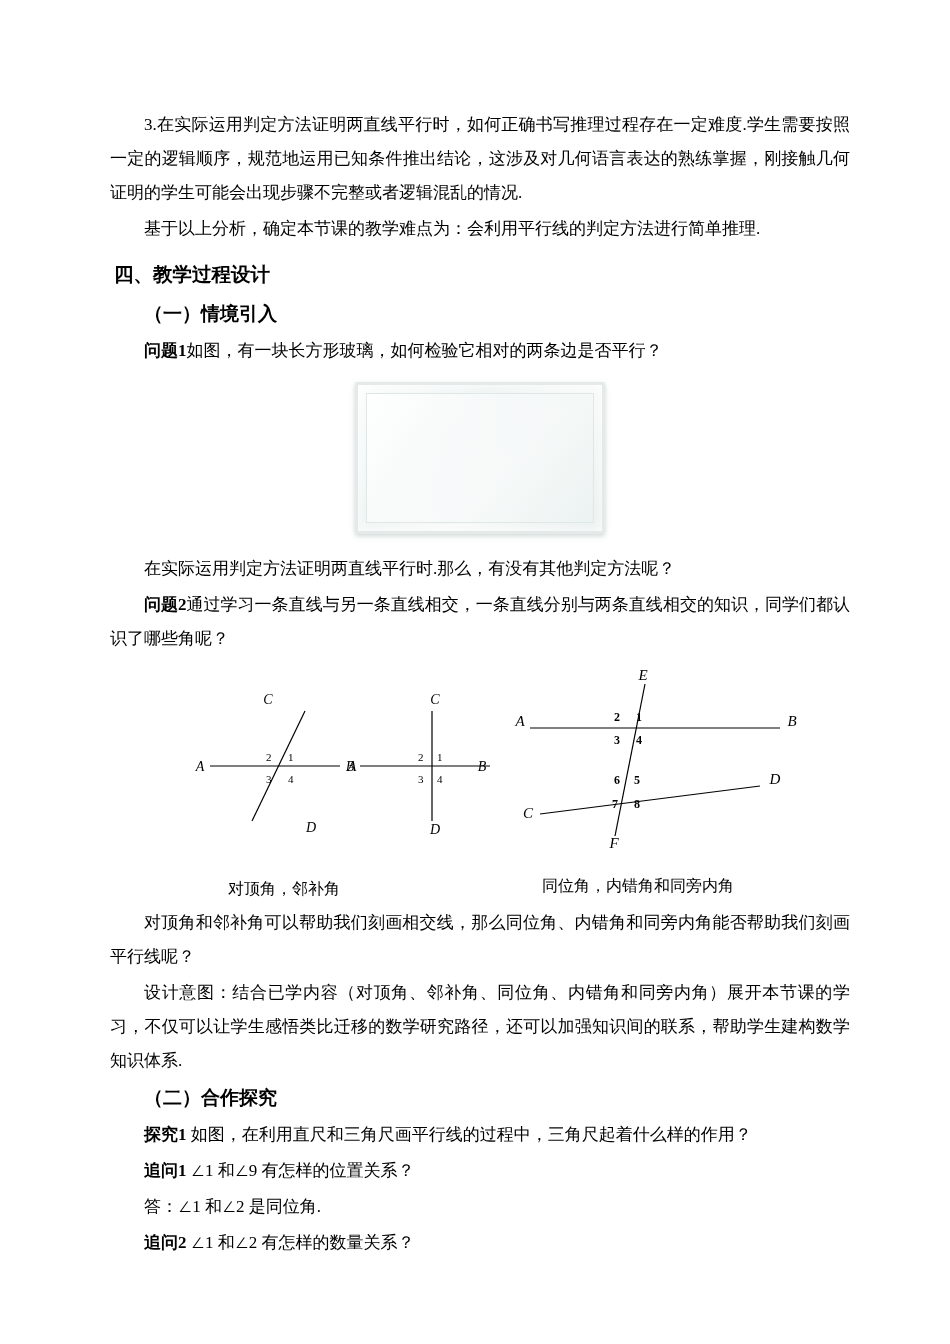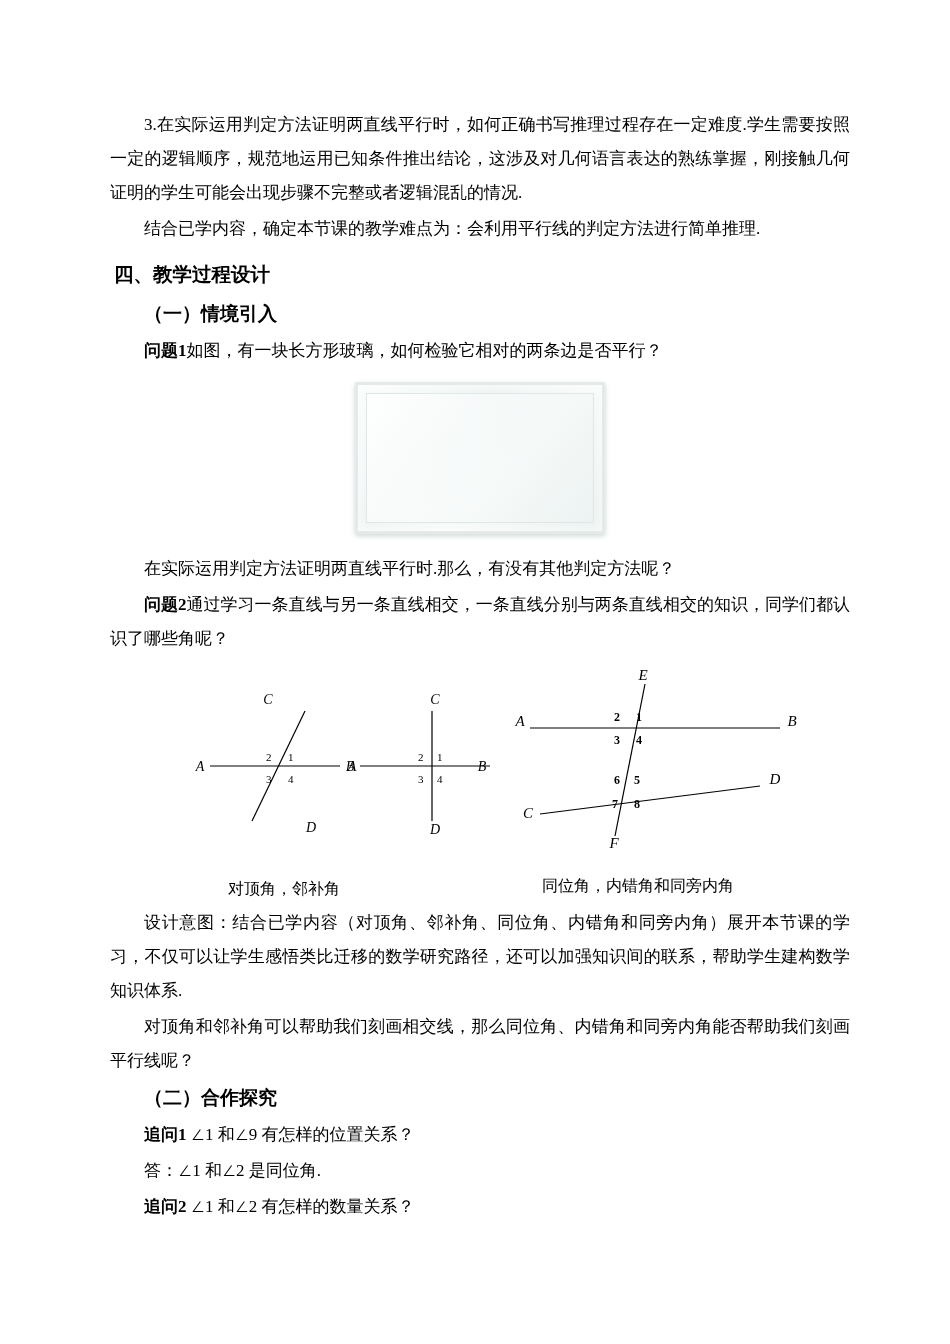--- a/index.html
+++ b/index.html
@@ -101,21 +101,21 @@
   .mathit { font-family: "Liberation Serif", serif; font-style: italic; }
 </style>
 </head>
 <body>
 
 <div class="page">
   <div class="content">
 
     <p class="indent">3.在实际运用判定方法证明两直线平行时，如何正确书写推理过程存在一定难度.学生需要按照一定的逻辑顺序，规范地运用已知条件推出结论，这涉及对几何语言表达的熟练掌握，刚接触几何证明的学生可能会出现步骤不完整或者逻辑混乱的情况.</p>
 
-    <p class="indent">结合已学内容，确定本节课的教学难点为：会利用平行线的判定方法进行简单推理.</p>
+    <p class="indent">基于以上分析，确定本节课的教学难点为：会利用平行线的判定方法进行简单推理.</p>
 
     <p class="heading">四、教学过程设计</p>
 
     <p class="subheading">（一）情境引入</p>
 
     <p class="indent"><span class="bold">问题1</span><span>如图，有一块长方形玻璃，如何检验它相对的两条边是否平行？</span></p>
 
     <div class="glass-wrap">
       <div class="glass"></div>
     </div>
@@ -170,26 +170,27 @@
         <text x="102" y="142" font-size="12" font-weight="bold">7</text>
         <text x="124" y="142" font-size="12" font-weight="bold">8</text>
       </svg>
     </div>
 
     <div class="fig-captions">
       <span class="cap-left">对顶角，邻补角</span>
       <span class="cap-right">同位角，内错角和同旁内角</span>
     </div>
 
+    <p class="indent">对顶角和邻补角可以帮助我们刻画相交线，那么同位角、内错角和同旁内角能否帮助我们刻画平行线呢？</p>
+
     <p class="indent">设计意图：结合已学内容（对顶角、邻补角、同位角、内错角和同旁内角）展开本节课的学习，不仅可以让学生感悟类比迁移的数学研究路径，还可以加强知识间的联系，帮助学生建构数学知识体系.</p>
-
-    <p class="indent">对顶角和邻补角可以帮助我们刻画相交线，那么同位角、内错角和同旁内角能否帮助我们刻画平行线呢？</p>
 
     <p class="subheading">（二）合作探究</p>
 
+    <p class="indent"><span class="bold">探究1</span>&nbsp;<span>如图，在利用直尺和三角尺画平行线的过程中，三角尺起着什么样的作用？</span></p>
 
     <p class="indent"><span class="bold">追问1</span>&nbsp;<span>∠1 和∠9 有怎样的位置关系？</span></p>
 
     <p class="indent">答：∠1 和∠2 是同位角.</p>
 
     <p class="indent"><span class="bold">追问2</span>&nbsp;<span>∠1 和∠2 有怎样的数量关系？</span></p>
 
   </div>
 </div>
 

